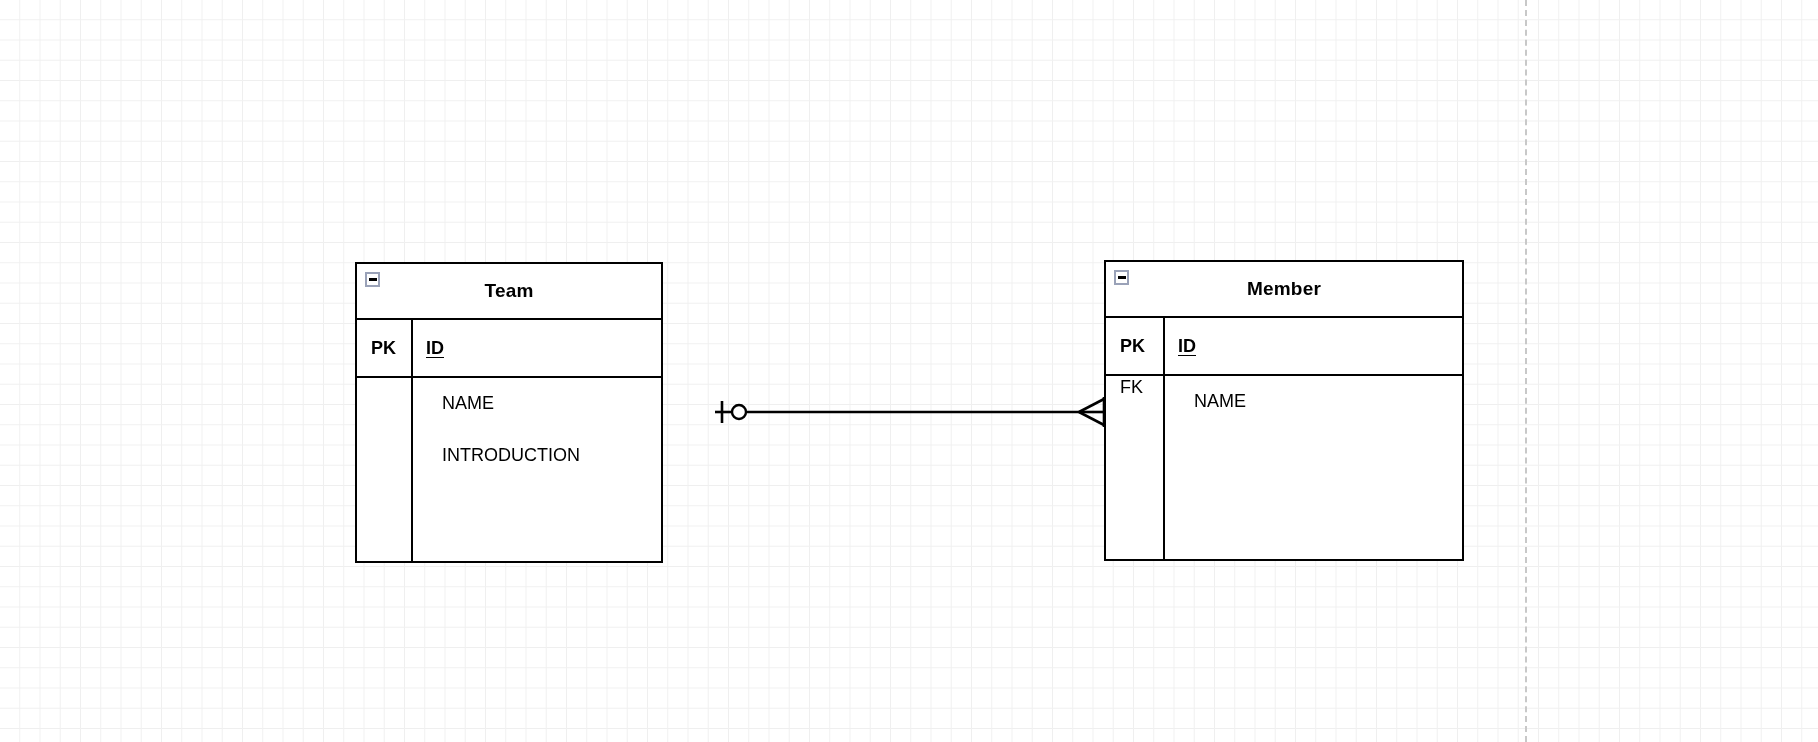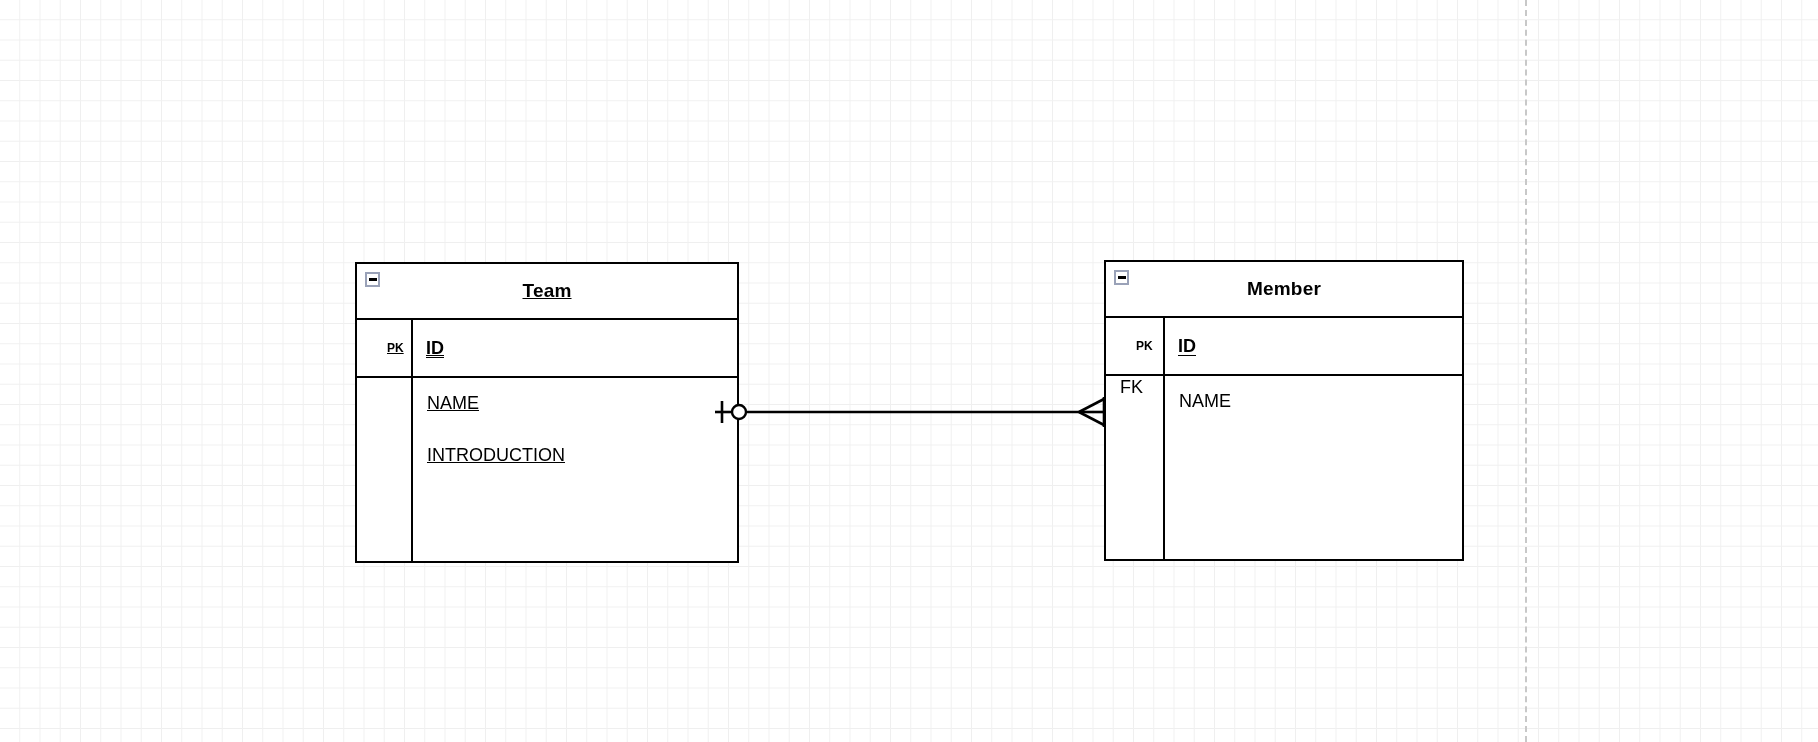--- a/index.html
+++ b/index.html
@@ -89,22 +89,22 @@
     display: flex;
     height: 58px;
     box-sizing: border-box;
     border-bottom: 2px solid #000000;
   }
   .pk-row .col-key {
     box-sizing: border-box;
     border-right: 2px solid #000000;
     display: flex;
     align-items: center;
-    padding-left: 30px;
-    font-size: 12px;
+    padding-left: 14px;
+    font-size: 18px;
     font-weight: bold;
     color: #000000;
   }
   .pk-row .col-attr {
     flex: 1;
     display: flex;
     align-items: center;
     padding-left: 13px;
     font-size: 18px;
     font-weight: bold;
@@ -121,21 +121,21 @@
     display: flex;
     box-sizing: border-box;
   }
   .attr-body .col-key {
     box-sizing: border-box;
     border-right: 2px solid #000000;
   }
   .attr-body .col-attr {
     flex: 1;
     padding-top: 14px;
-    padding-left: 14px;
+    padding-left: 29px;
   }
   .attr-cell {
     height: 52px;
     font-size: 18px;
     color: #000000;
     display: flex;
     align-items: flex-start;
     line-height: 22px;
   }
   .attr-cell.keylabel {
@@ -148,21 +148,21 @@
     pointer-events: none;
   }
 </style>
 </head>
 <body>
 
 <div id="canvas">
 
   <div class="page-break" style="left:1525px;"></div>
 
-  <div class="entity" id="entity-team" style="left:355px; top:262px; width:384px; height:301px;text-decoration:underline;">
+  <div class="entity" id="entity-team" style="left:355px; top:262px; width:308px; height:301px;">
 
     <div class="entity-header">
       <div class="collapse-icon">
           <i></i>
         </div>
       <div class="entity-title">Team</div>
     </div>
 
     <div class="pk-row">
       <div class="col-key" style="width:56px;">PK</div>

